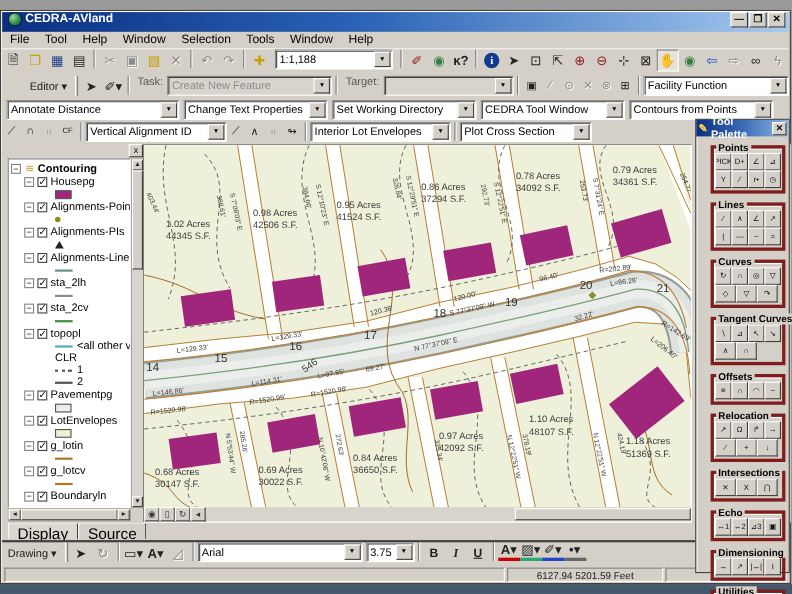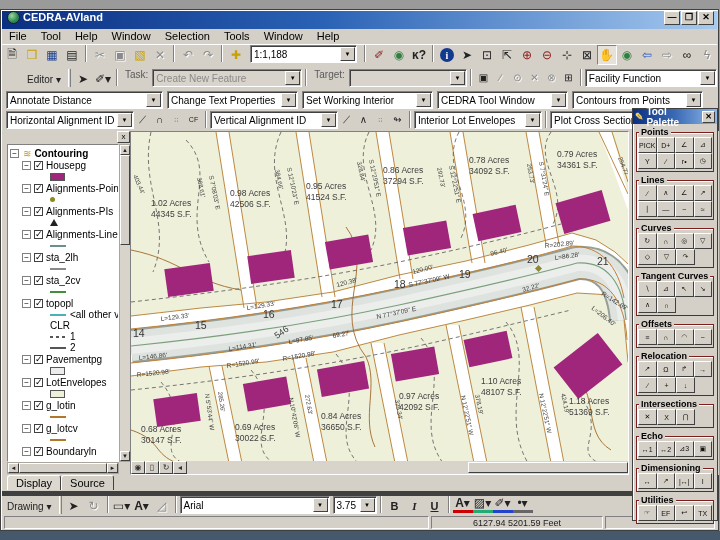--- a/index.html
+++ b/index.html
@@ -60,42 +60,42 @@
   .lnsym{width:16px;height:2px;flex:none;}
   .ptsym{width:5px;height:5px;border-radius:50%;flex:none;}
   .trisym{width:0;height:0;border-left:4px solid transparent;border-right:4px solid transparent;border-bottom:7px solid #222;flex:none;}
   .frame-ico{color:#b89a2a;font-size:10px;margin:0 3px 0 1px;}
   #toc-vsb{position:absolute;left:112px;top:13px;width:12px;height:318px;background:#d8d4cc;border:1px solid #a9a59c;}
   #toc-hsb{position:absolute;left:0px;top:331px;width:112px;height:12px;background:#d8d4cc;border:1px solid #a9a59c;display:flex;}
   .sbtn{width:11px;height:10px;background:#d4d0c8;border:1px solid;border-color:#fff #404040 #404040 #fff;
         font-size:6px;line-height:9px;text-align:center;color:#222;flex:none;}
   .sthumb{background:#d4d0c8;border:1px solid;border-color:#fff #404040 #404040 #fff;}
   #toc-tabs{position:absolute;left:5px;top:344px;height:16px;display:flex;}
-  .tab{height:15px;padding:1px 8px;font-size:11px;background:#d4d0c8;border:1px solid;border-color:#fff #404040 #404040 #fff;
+  .tab{height:15px;padding:1px 8px;font-size:14px;background:#d4d0c8;border:1px solid;border-color:#fff #404040 #404040 #fff;
        border-bottom:none;border-radius:3px 3px 0 0;}
   .tab.front{background:#dcd8d0;font-weight:normal;}
   
   #map{position:absolute;left:128px;top:0;width:499px;height:344px;border:1px solid;border-color:#808080 #fff #fff #808080;background:#fff;}
   #mapsvg{display:block;}
   #map-sb{position:absolute;left:0;bottom:0;width:497px;height:13px;background:#d8d4cc;display:flex;align-items:center;}
   .mvbtn{width:14px;height:13px;background:#d4d0c8;border:1px solid;border-color:#fff #404040 #404040 #fff;
          font-size:8px;line-height:11px;text-align:center;color:#333;flex:none;}
   
   #palette{position:absolute;left:631px;top:98px;width:86px;height:413px;background:#d4d0c8;
            border:1px solid #404040;box-shadow:inset 1px 1px 0 #fff;z-index:50;}
   #pal-title{height:15px;background:linear-gradient(90deg,#0b2f81,#3a6ab5 50%,#8fb8e8);color:#fff;
              font-size:10px;font-weight:bold;display:flex;align-items:center;padding:0 2px;}
   #pal-title .wbtn{width:13px;height:12px;font-size:8px;line-height:9px;margin-left:auto;}
-  .grp{position:relative;margin:8px 3px 0 3px;border:1px solid #7f1d1d;box-shadow:inset 1px 1px 0 #fff;padding:4px 1px 2px 1px;}
+  .grp{position:relative;margin:8px 3px 0 13px;border:3px solid #7f1d1d;box-shadow:inset 1px 1px 0 #fff;padding:4px 1px 2px 1px;}
   .grp-label{position:absolute;top:-6px;left:2px;background:#d4d0c8;font-size:9px;font-weight:bold;padding:0 2px;white-space:nowrap;}
   .grp-row{display:flex;}
   .pbtn{width:19px;height:16px;background:#d4d0c8;border:1px solid;border-color:#fff #404040 #404040 #fff;
         font-size:7px;display:flex;align-items:center;justify-content:center;color:#111;overflow:hidden;}
   
-  #drawbar{top:481px;height:23px;background:#d4d0c8;border-top:5px solid #404040;}
+  #drawbar{top:481px;height:23px;background:#d4d0c8;border-top:2px solid #404040;}
   
   #statusbar{top:505px;height:15px;background:#d4d0c8;display:flex;align-items:center;gap:2px;padding:0 2px;}
   .spanel{height:13px;border:1px solid;border-color:#808080 #fff #fff #808080;font-size:9px;color:#222;
           display:flex;align-items:center;justify-content:center;}
   .bi{font-weight:bold;font-size:11px;} 
 </style>
 </head>
 <body>
 
 <div id="screen">
@@ -201,38 +201,34 @@
     <div class="row tb" id="tb3">
         <span class="combo" style="width: 157px; margin-left: 4px;">
           <span class="cval">Annotate Distance</span>
           <span class="dd">▼</span>
         </span>
         <span class="combo" style="width: 131px; margin-left: 4px;">
           <span class="cval">Change Text Properties</span>
           <span class="dd">▼</span>
         </span>
         <span class="combo" style="width: 131px; margin-left: 4px;">
-          <span class="cval">Set Working Interior</span>
+          <span class="cval">Set Working Directory</span>
           <span class="dd">▼</span>
         </span>
         <span class="combo" style="width: 131px; margin-left: 4px;">
           <span class="cval">CEDRA Tool Window</span>
           <span class="dd">▼</span>
         </span>
         <span class="combo" style="width: 131px; margin-left: 4px;">
           <span class="cval">Contours from Points</span>
           <span class="dd">▼</span>
         </span>
       </div>
 
     <div class="row tb" id="tb4">
-      <span class="combo" style="width:128px;margin-left:4px;">
-        <span class="cval">Horizontal Alignment ID</span>
-          <span class="dd">▼</span>
-      </span>
       <span class="tbtn sm">⟋</span>
       <span class="tbtn sm">∩</span>
       <span class="tbtn sm" style="font-size:6px;">∷</span>
       <span class="tbtn sm" style="font-size:7px;">CF</span>
       <span class="sep"></span>
       <span class="combo" style="width:128px;">
         <span class="cval">Vertical Alignment ID</span>
           <span class="dd">▼</span>
       </span>
       <span class="tbtn sm">⟋</span>
@@ -717,19 +713,19 @@
       <span class="tbtn bi" style="text-decoration:underline;">U</span>
       <span class="sep"></span>
       <span class="tbtn" style="border-bottom:3px solid #c00;height:17px;"><b>A</b>▾</span>
       <span class="tbtn" style="border-bottom:3px solid #2a7;height:17px;">▨▾</span>
       <span class="tbtn" style="border-bottom:3px solid #24c;height:17px;">✐▾</span>
       <span class="tbtn" style="border-bottom:3px solid #666;height:17px;">•▾</span>
     </div>
 
     <div class="row" id="statusbar">
       <span class="spanel" style="flex:1;"></span>
-      <span class="spanel" style="width:172px;">6127.94 5201.59 Feet</span>
+      <span class="spanel" style="width:142px;">6127.94 5201.59 Feet</span>
       <span class="spanel" style="width:110px;"></span>
     </div>
 
   </div>
   <div id="bottom-strip"></div>
 </div>
 
 </body></html>

